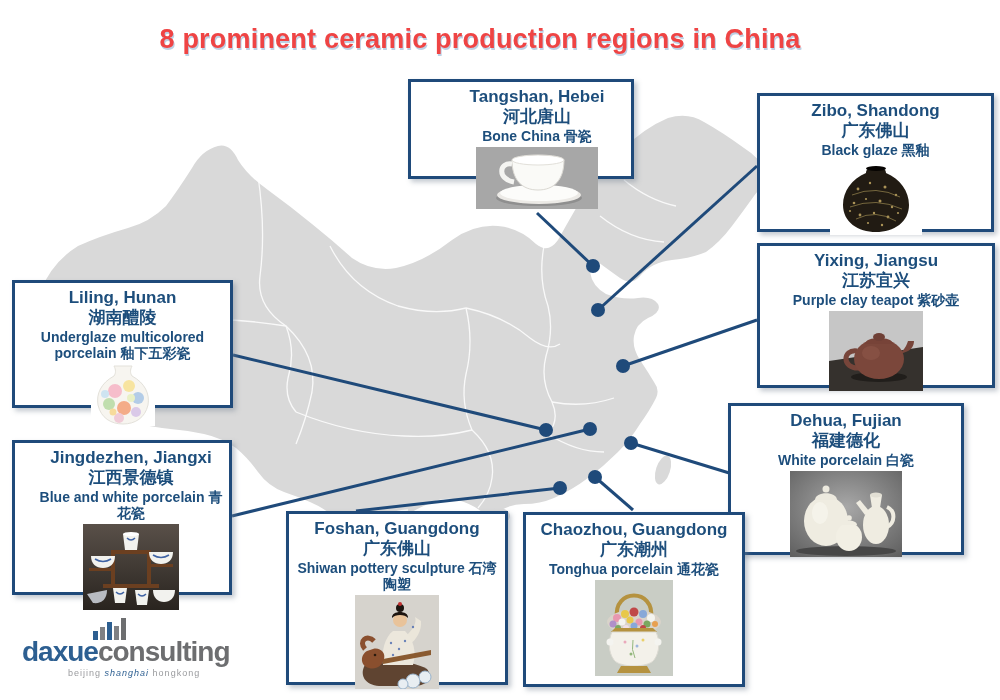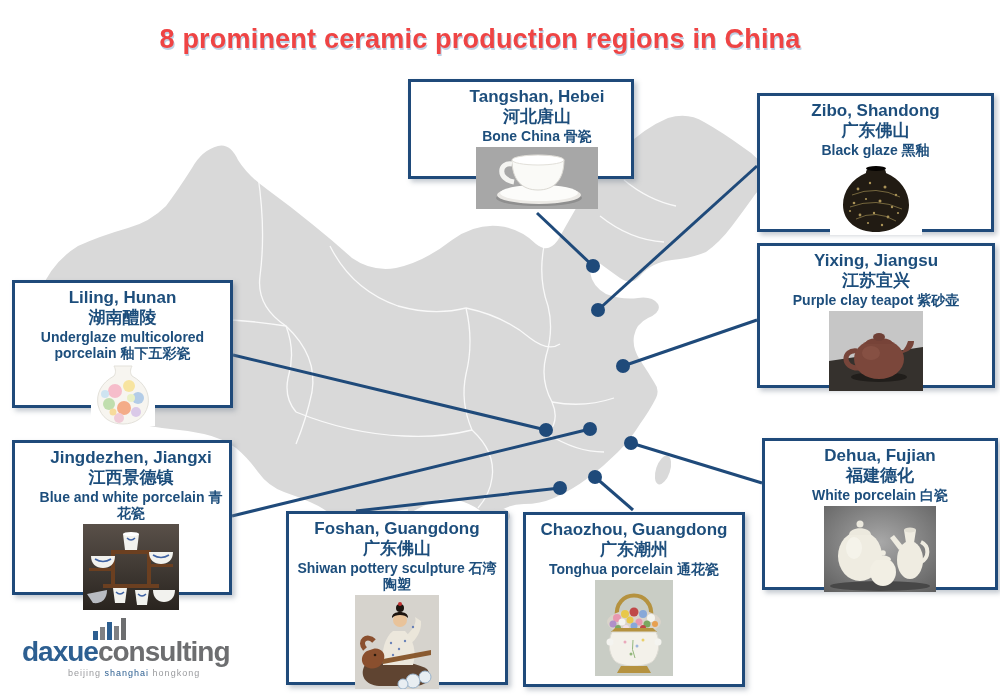--- a/index.html
+++ b/index.html
@@ -20,21 +20,21 @@
                  padding:1px 4px 0 4px;}
   .card .art{margin-top:3px;line-height:0;}
   .logo{position:absolute;left:22px;top:614px;width:250px;height:72px;z-index:4;}
   .logo .bars{position:absolute;left:71px;top:2px;}
   .logo .brand{position:absolute;left:0;top:24px;font-size:28px;font-weight:bold;
                letter-spacing:-1px;white-space:nowrap;line-height:1;}
   .logo .brand .blue{color:#2d5f91;}
   .logo .brand .gray{color:#6d6e70;}
   .logo .tagline{position:absolute;left:46px;top:54px;font-size:9px;color:#9a9b9e;
                  letter-spacing:1px;white-space:nowrap;}
-  .logo .tagline .sh{color:#2d5f91;}
+  .logo .tagline .sh{color:#2d5f91;font-style:italic;}
 </style>
 </head>
 <body>
 
 <div class="stage">
 
   <svg id="map-svg" width="1000" height="700" viewBox="0 0 1000 700">
 
     <path fill="#d9d9d9" d="
       M 40 292 Q 52 262 78 246 Q 100 236 128 228 Q 150 222 166 206 Q 178 190 192 168
@@ -161,21 +161,21 @@
         <path d="M74 42 C82 40 85 35 85 30 L79 30 C77 37 72 42 69 45 Z" fill="#77453a"></path>
         <path d="M28 40 C13 38 13 58 30 57" fill="none" stroke="#77453a" stroke-width="5"></path>
         <ellipse cx="50" cy="48" rx="25" ry="20" fill="#7b473b"></ellipse>
         <path d="M36 33 C36 25 64 25 64 33 Z" fill="#774338"></path>
         <ellipse cx="50" cy="26" rx="6" ry="4" fill="#6f4036"></ellipse>
         <ellipse cx="42" cy="42" rx="9" ry="7" fill="#8d574a" opacity="0.6"></ellipse>
       </svg>
     </div>
   </div>
 
-  <div class="card" style="left:762px;top:403px;width:236px;height:152px;margin-top:35px;">
+  <div class="card" style="left:728px;top:403px;width:236px;height:152px;">
     <div class="city">Dehua, Fujian</div>
     <div class="cn">福建德化</div>
     <div class="product">White porcelain 白瓷</div>
     <div class="art">
       <svg width="112" height="86" viewBox="0 0 112 86">
         <defs>
           <radialGradient id="dehuabg" cx="50%" cy="42%" r="75%">
             <stop offset="0%" stop-color="#a8a8a8"></stop>
               <stop offset="100%" stop-color="#5f5f5f"></stop>
           </radialGradient>

